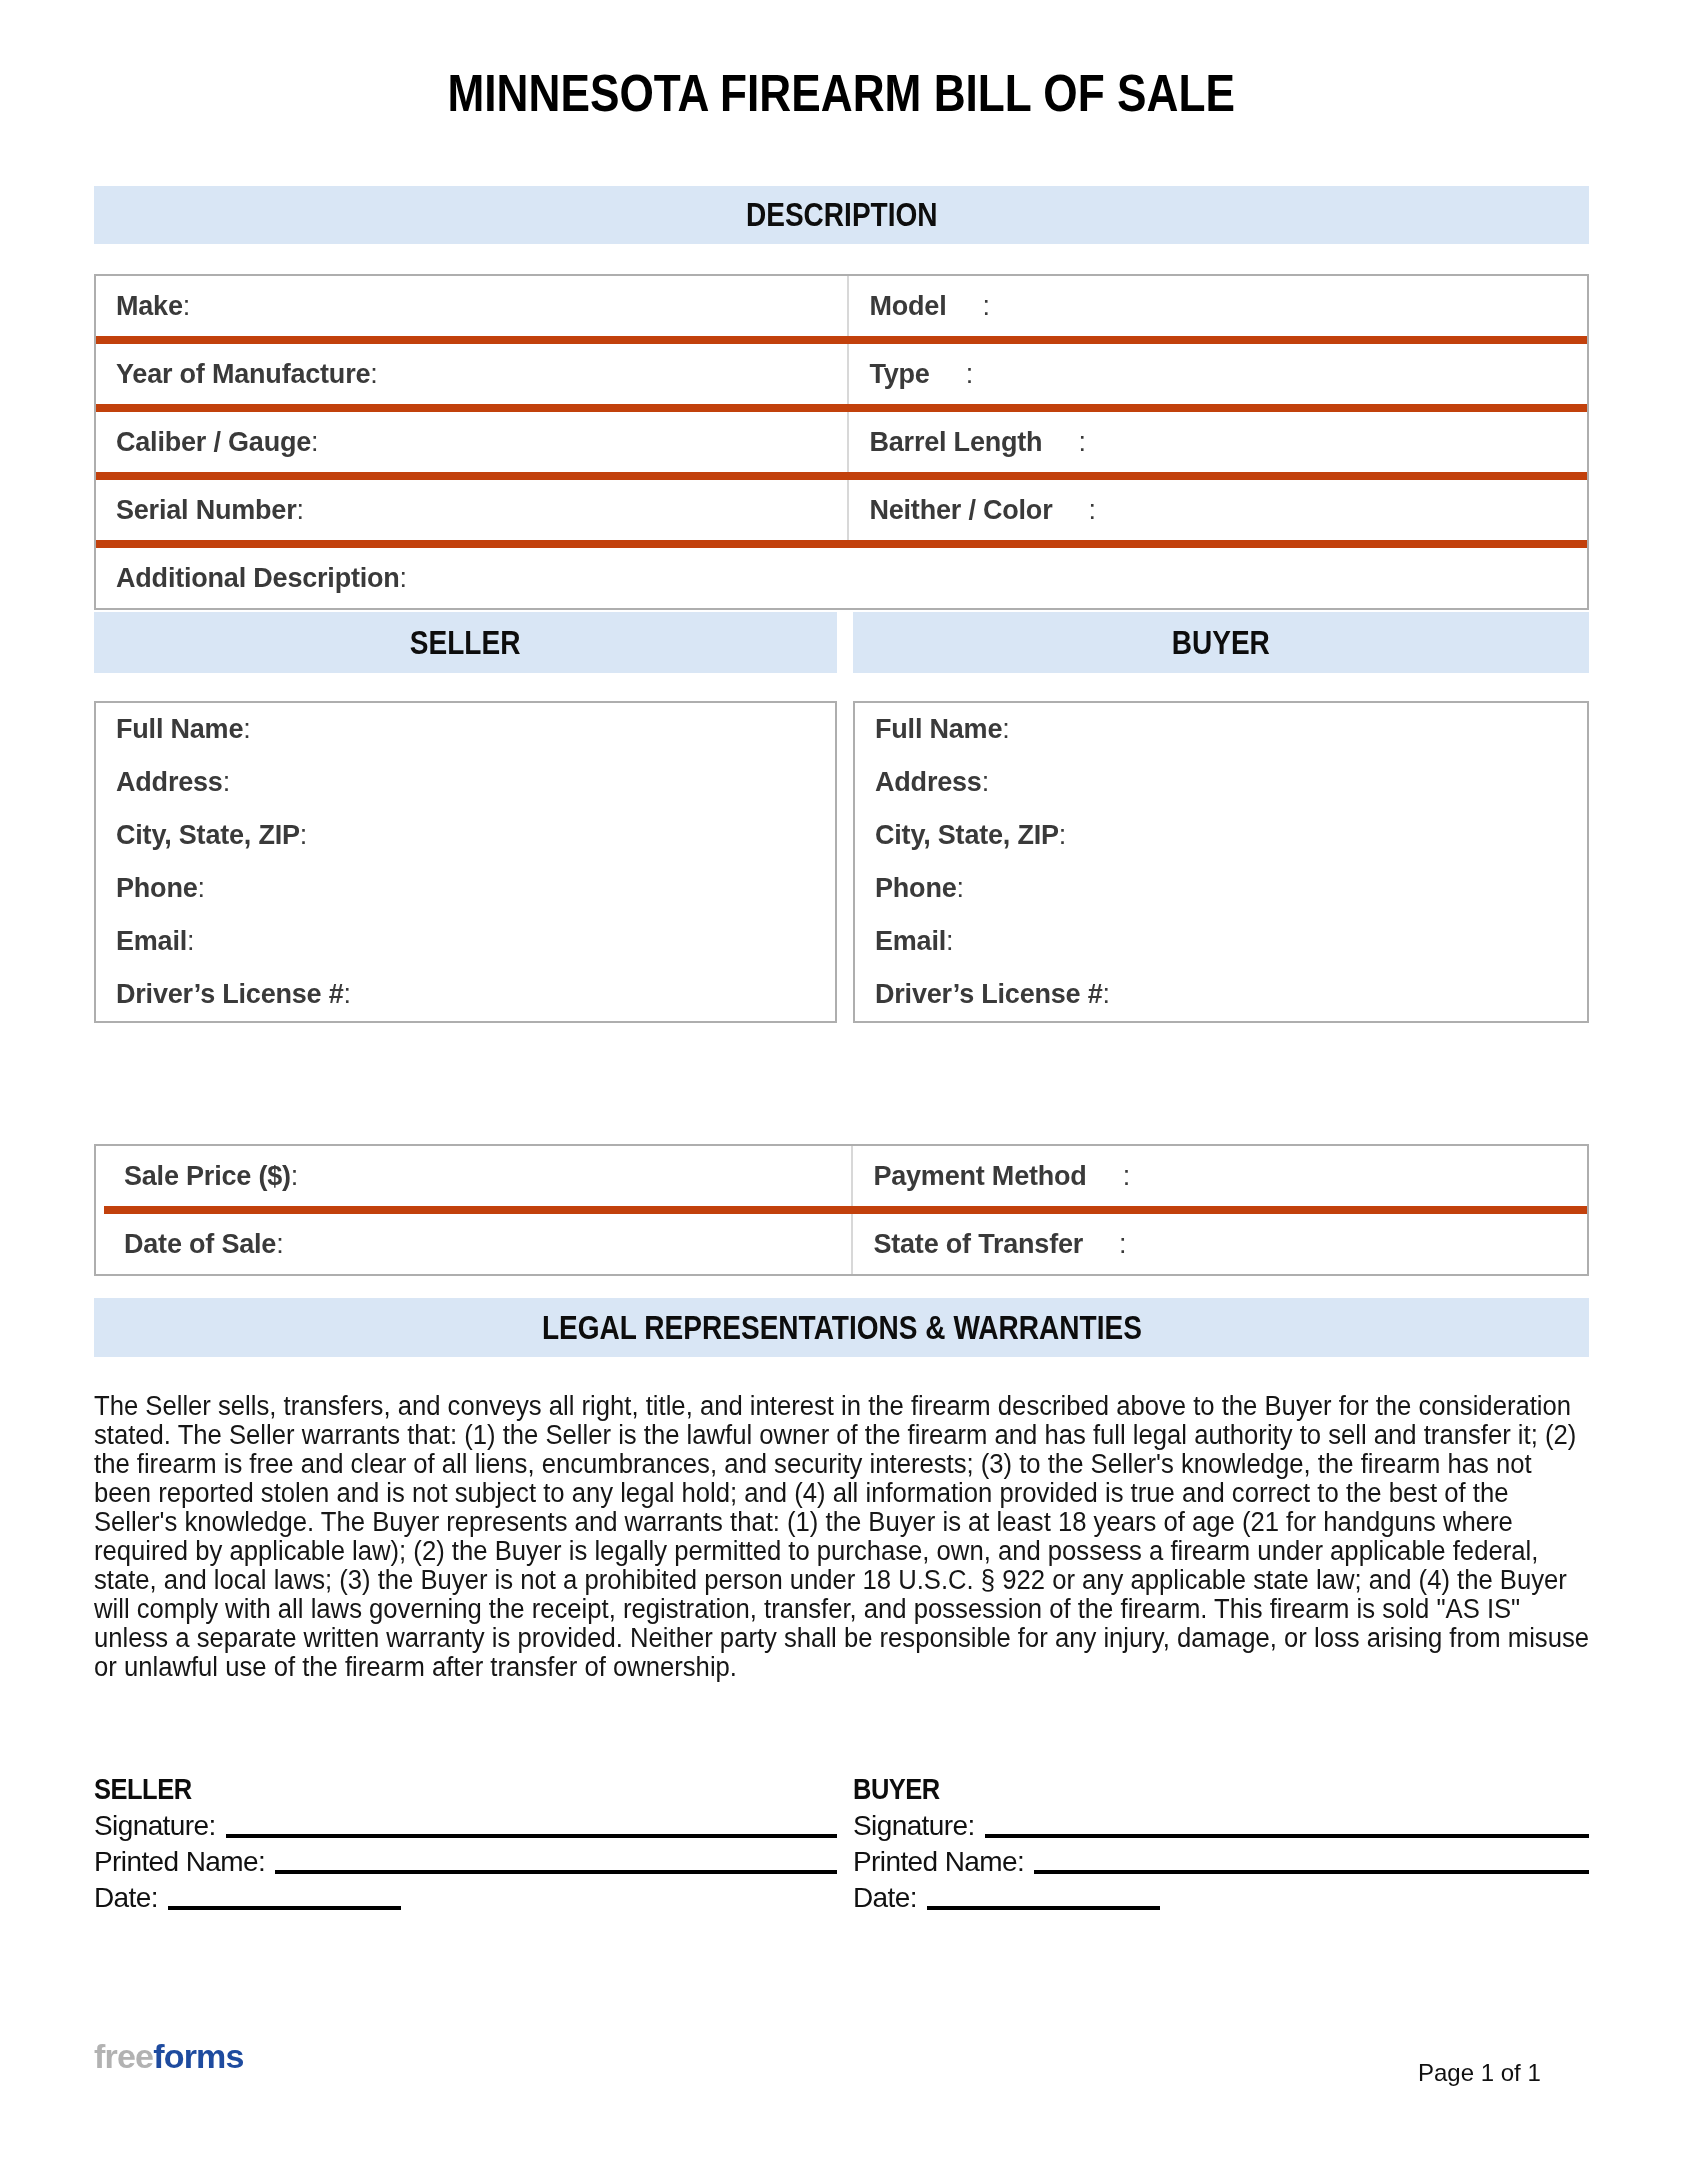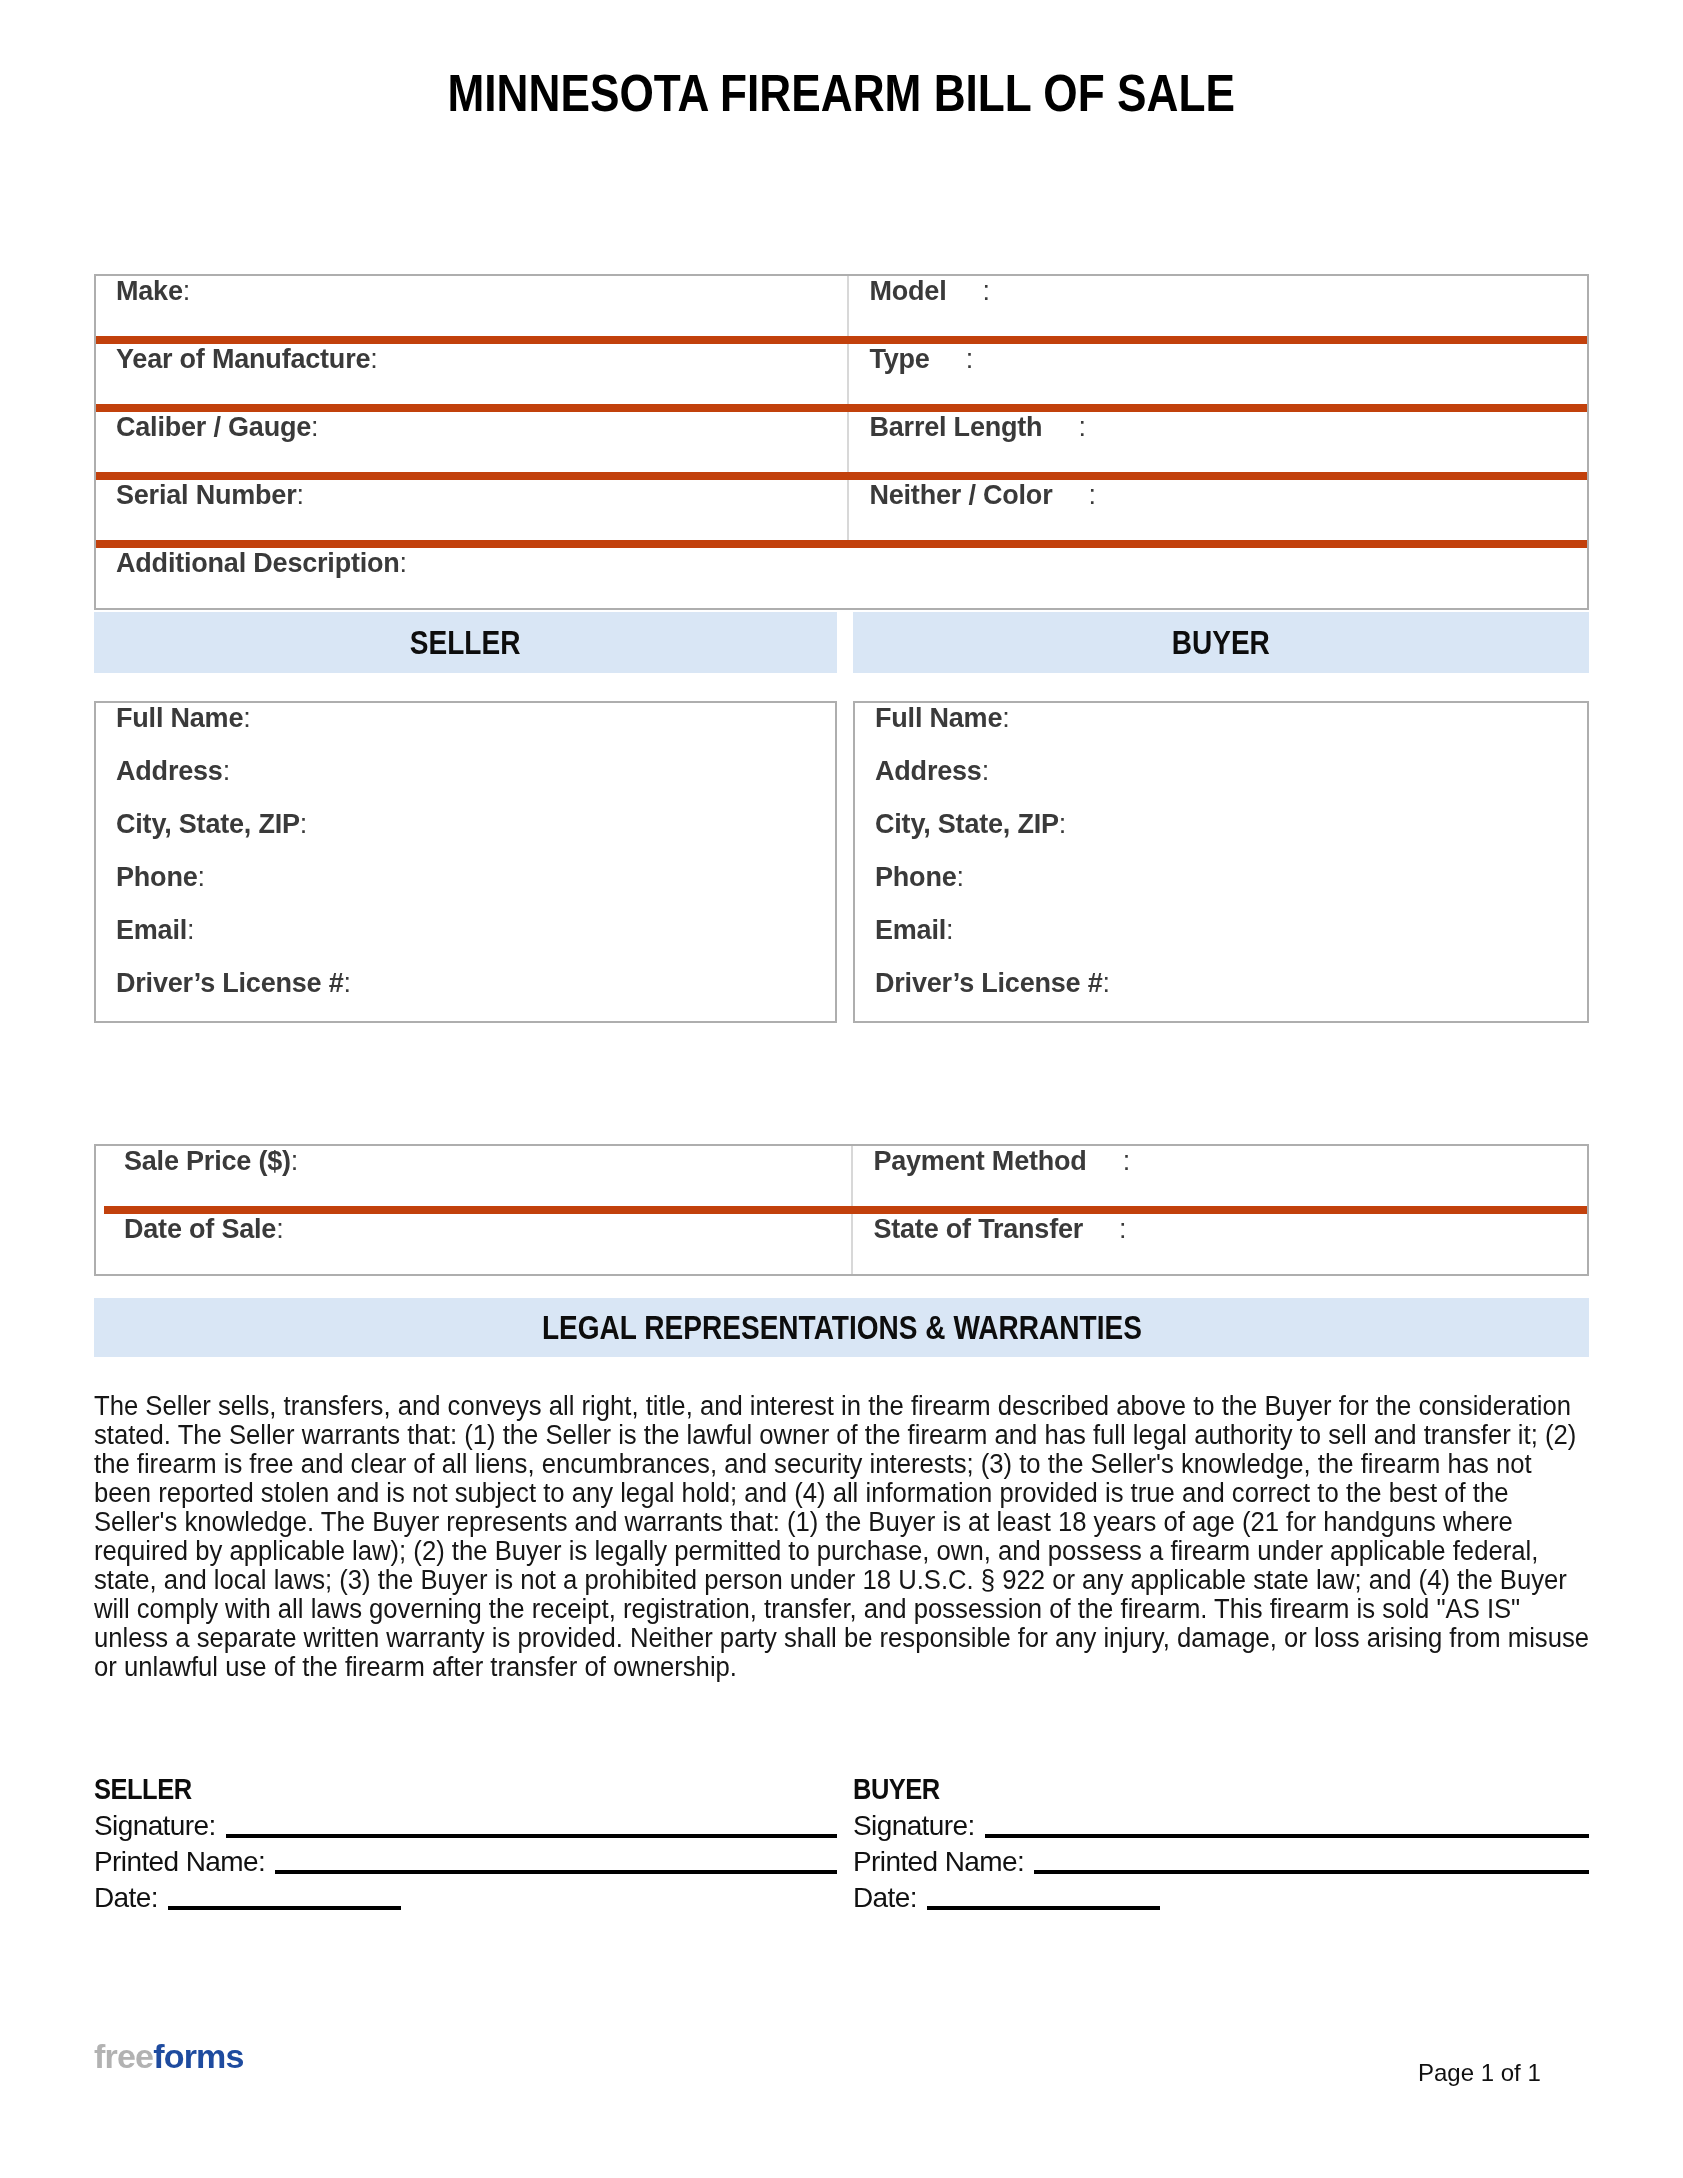--- a/index.html
+++ b/index.html
@@ -13,21 +13,21 @@
   }
   .cond { display:inline-block; transform:scaleX(0.85); transform-origin:center; white-space:nowrap; }
   .secbar {
     position:absolute; background:#d9e6f5; display:flex; align-items:center; justify-content:center;
   }
   .secbar .sectxt { font-size:33px; font-weight:bold; color:#0d0d0d; }
   .tbl { position:absolute; border:2px solid #aeaeae; background:#fff; box-sizing:border-box; }
   .trow { display:grid; grid-template-columns:50.4% 1fr; }
   .trow1 { display:grid; grid-template-columns:1fr; }
   .trow + .trow, .trow + .trow1, .trow1 + .trow { border-top:8px solid #c2410c; }
-  .cell { display:flex; align-items:flex-start; padding-left:20px; box-sizing:border-box; }
+  .cell { display:flex; align-items:center; padding-left:20px; box-sizing:border-box; }
   .cell.h61 { height:60px; }
   .cell.h54 { height:53px; }
   .cell.cR { border-left:2px solid #d8d8d8;gap:36px; }
   .lbl { font-weight:bold; color:#3a3a3a; font-size:27px; letter-spacing:-0.2px; }
   .colon { font-weight:normal; color:#3a3a3a; font-size:27px; }
   .legal-body {
     position:absolute; left:94px; top:1392px; width:1574px;
     transform:scaleX(0.95); transform-origin:left top;
     font-size:27px; line-height:29px; color:#161616; text-align:left;
   }
@@ -44,20 +44,23 @@
 </style>
 </head>
 <body>
 
 <div class="page">
 
   <div class="doc-title">
     <span class="cond">MINNESOTA FIREARM BILL OF SALE</span>
   </div>
 
+  <div class="secbar" style="top:186px; left:94px; width:1495px; height:58px;">
+    <span class="sectxt cond">DESCRIPTION</span>
+  </div>
 
   <div class="tbl" style="top:274px; left:94px; width:1495px;">
     <div class="trow">
       <div class="cell h61">
           <span class="lbl">Make</span>
           <span class="colon">:</span>
         </div>
       <div class="cell h61 cR">
           <span class="lbl">Model</span>
           <span class="colon">:</span>

